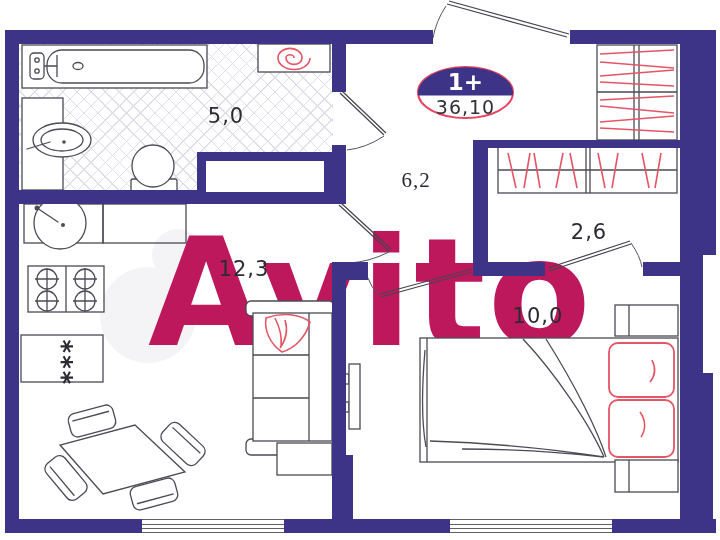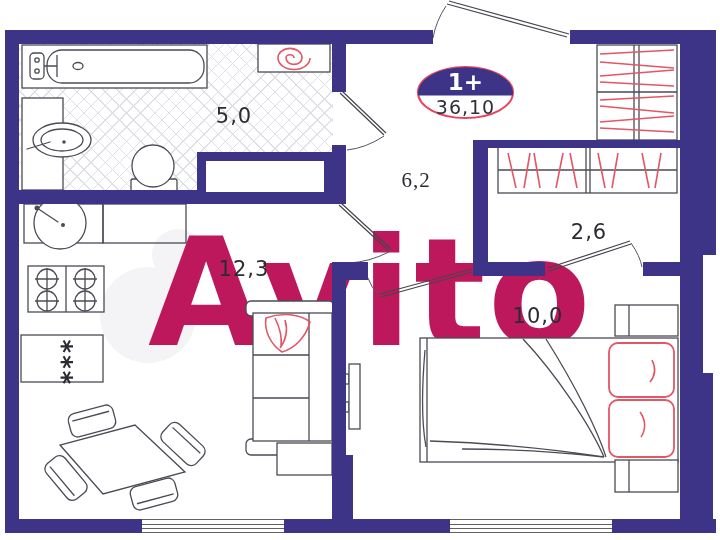--- a/index.html
+++ b/index.html
@@ -235,21 +235,21 @@
 
   <div class="window" style="left:142px;width:142px;">
     <i style="top:4px;"></i>
       <i style="top:8px;"></i>
   </div>
   <div class="window" style="left:450px;width:162px;">
     <i style="top:4px;"></i>
       <i style="top:8px;"></i>
   </div>
 
-  <div class="area-label" style="left:234px;top:116px;">5,0</div>
+  <div class="area-label" style="left:226px;top:116px;">5,0</div>
   <div class="area-label" style="left:416px;top:180px;font-family:Liberation Serif, serif;">6,2</div>
   <div class="area-label" style="left:589px;top:232px;">2,6</div>
   <div class="area-label" style="left:244px;top:269px;">12,3</div>
   <div class="area-label" style="left:538px;top:316px;">10,0</div>
 
   <div class="badge">
     <svg width="105" height="62">
       <ellipse class="ring" cx="52.5" cy="30.5" rx="47.5" ry="25.5"></ellipse>
       <path class="half" d="M5.3,33.5 A47.5,25.5 0 1 1 99.7,33.5 Z"></path>
       <text class="t1" x="52.5" y="28" text-anchor="middle">1+</text>

